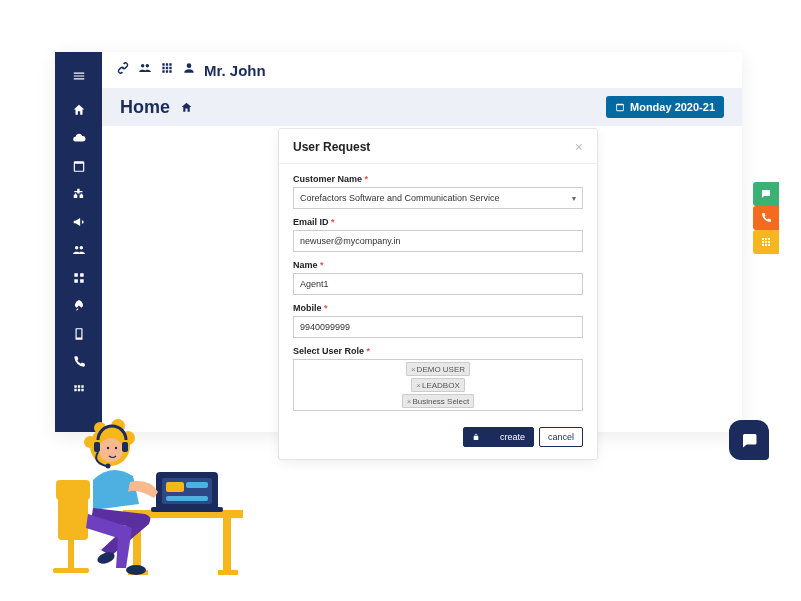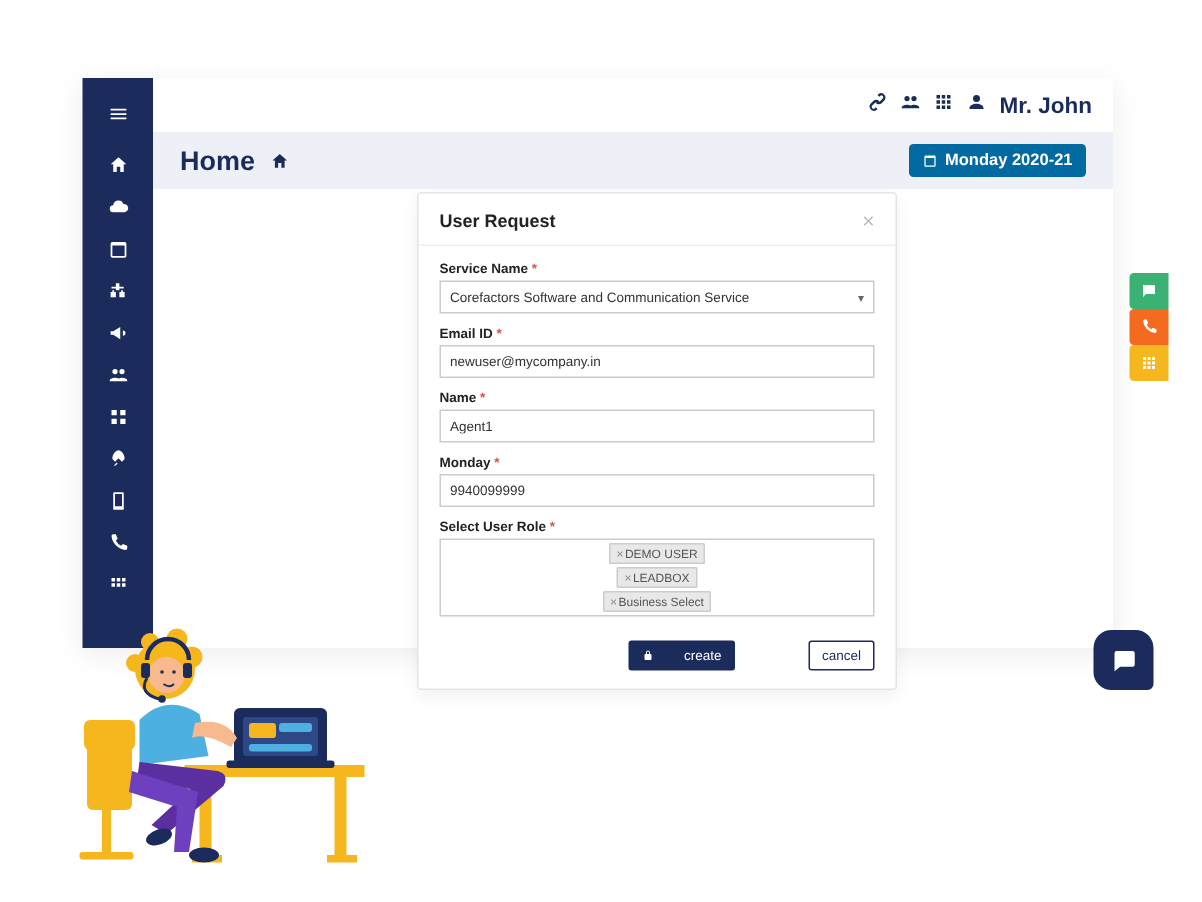--- a/index.html
+++ b/index.html
@@ -5,21 +5,21 @@
   * { box-sizing: border-box; margin: 0; padding: 0; }
   body { font-family: Arial, sans-serif; background: #fff; width: 801px; height: 601px; position: relative; overflow: hidden; }
 
   .app-wrap { position: absolute; left: 55px; top: 52px; width: 687px; height: 380px; background: #fff; box-shadow: 0 4px 20px rgba(0,0,0,0.08); border-radius: 4px; }
 
   .sidebar { position: absolute; left: 0; top: 0; width: 47px; height: 380px; background: #1a2b5c; display: flex; flex-direction: column; align-items: center; padding-top: 10px; }
   .sidebar .s-item { width: 47px; height: 28px; display: flex; align-items: center; justify-content: center; cursor: pointer; }
   .sidebar svg { fill: #fff; width: 14px; height: 14px; }
   .sidebar .hamburger { margin-bottom: 6px; }
 
-  .topbar { position: absolute; left: 47px; top: 0; right: 0; height: 36px; display: flex; align-items: center; justify-content: flex-end; padding: 0 14px; gap: 8px; }
+  .topbar { position: absolute; left: 47px; top: 0; right: 0; height: 36px; display: flex; align-items: center; justify-content: flex-start; padding: 0 14px; gap: 8px; }
   .topbar .tb-icon { cursor: pointer; }
   .topbar svg { fill: #1a2b5c; width: 14px; height: 14px; }
   .topbar .username { color: #1a2b5c; font-weight: 700; font-size: 15px; }
 
   .subhead { position: absolute; left: 47px; top: 36px; right: 0; height: 38px; background: #edf0f6; display: flex; align-items: center; padding: 0 18px; justify-content: space-between; }
   .subhead .left { display: flex; align-items: center; gap: 10px; }
   .subhead .title { color: #1a2b5c; font-weight: 800; font-size: 18px; }
   .subhead .period-pill { background: #0369a1; color: #fff; font-size: 11px; font-weight: 700; padding: 5px 9px; border-radius: 3px; display: flex; align-items: center; gap: 5px; }
 
   .modal { position: absolute; left: 278px; top: 128px; width: 320px; background: #fff; border: 1px solid #e4e4e4; border-radius: 3px; box-shadow: 0 4px 12px rgba(0,0,0,0.06); }
@@ -32,21 +32,21 @@
   .req { color: #d9534f; }
   .finput, .fselect { width: 100%; height: 22px; border: 1px solid #ccc; font-size: 9px; padding: 0 6px; background: #fff; color: #333; }
   .fselect { display: flex; align-items: center; justify-content: space-between; cursor: pointer; }
   .fselect .caret { color: #666; font-size: 8px; }
   .tagbox { width: 100%; min-height: 22px; border: 1px solid #ccc; font-size: 8px; padding: 2px; display: flex; gap: 2px; flex-wrap: wrap; align-items: center; flex-direction: column; }
   .tag { background: #e8e8e8; border: 1px solid #ccc; padding: 0 4px; height: 14px; line-height: 14px; font-size: 8px; color: #555; border-radius: 1px; }
   .tag .x { color: #888; margin-right: 1px; }
   .modal-footer { padding: 8px 14px 12px; display: flex; justify-content: flex-end; gap: 5px; }
   .btn { font-size: 9px; padding: 4px 8px; border-radius: 2px; cursor: pointer; border: 1px solid #1a2b5c; }
   .btn-primary { background: #1a2b5c; color: #fff; display: flex; align-items: center; gap: 20px; }
-  .btn-secondary { background: #fff; color: #1a2b5c; margin-left: 44px; }
+  .btn-secondary { background: #fff; color: #1a2b5c; }
 
   .floaters { position: absolute; right: 22px; top: 182px; display: flex; flex-direction: column; }
   .floaters .f { width: 26px; height: 24px; display: flex; align-items: center; justify-content: center; color: #fff; cursor: pointer; border-top-left-radius: 3px; border-bottom-left-radius: 3px; }
   .floaters .f svg { fill: #fff; width: 12px; height: 12px; }
 
   .chat-fab { position: absolute; right: 32px; top: 420px; width: 40px; height: 40px; background: #1a2b5c; border-radius: 12px 12px 4px 12px; display: flex; align-items: center; justify-content: center; cursor: pointer; }
   .chat-fab svg { fill: #fff; width: 18px; height: 18px; }
 
   
   .illus { position: absolute; left: 38px; top: 380px; width: 230px; height: 210px; pointer-events: none; }
@@ -159,36 +159,36 @@
   </div>
 </div>
 
 <div class="modal">
   <div class="modal-header">
     <span class="modal-title">User Request</span>
     <span class="modal-close">×</span>
   </div>
   <div class="modal-body">
     <div class="fgroup">
-      <label class="flabel"><span>Service Name</span> <span class="req">*</span></label>
+      <label class="flabel"><span>Customer Name</span> <span class="req">*</span></label>
       <div class="fselect">
         <span>Corefactors Software and Communication Service</span>
         <span class="caret">▾</span>
       </div>
     </div>
     <div class="fgroup">
       <label class="flabel"><span>Email ID</span> <span class="req">*</span></label>
       <input class="finput" type="text" value="newuser@mycompany.in" style="">
     </div>
     <div class="fgroup">
       <label class="flabel"><span>Name</span> <span class="req">*</span></label>
       <input class="finput" type="text" value="Agent1" style="">
     </div>
     <div class="fgroup">
-      <label class="flabel"><span>Monday</span> <span class="req">*</span></label>
+      <label class="flabel"><span>Mobile</span> <span class="req">*</span></label>
       <input class="finput" type="text" value="9940099999" style="">
     </div>
     <div class="fgroup">
       <label class="flabel"><span>Select User Role</span> <span class="req">*</span></label>
       <div class="tagbox">
         <span class="tag"><span class="x">×</span><span>DEMO USER</span></span>
         <span class="tag"><span class="x">×</span><span>LEADBOX</span></span>
         <span class="tag"><span class="x">×</span><span>Business Select</span></span>
       </div>
     </div>

